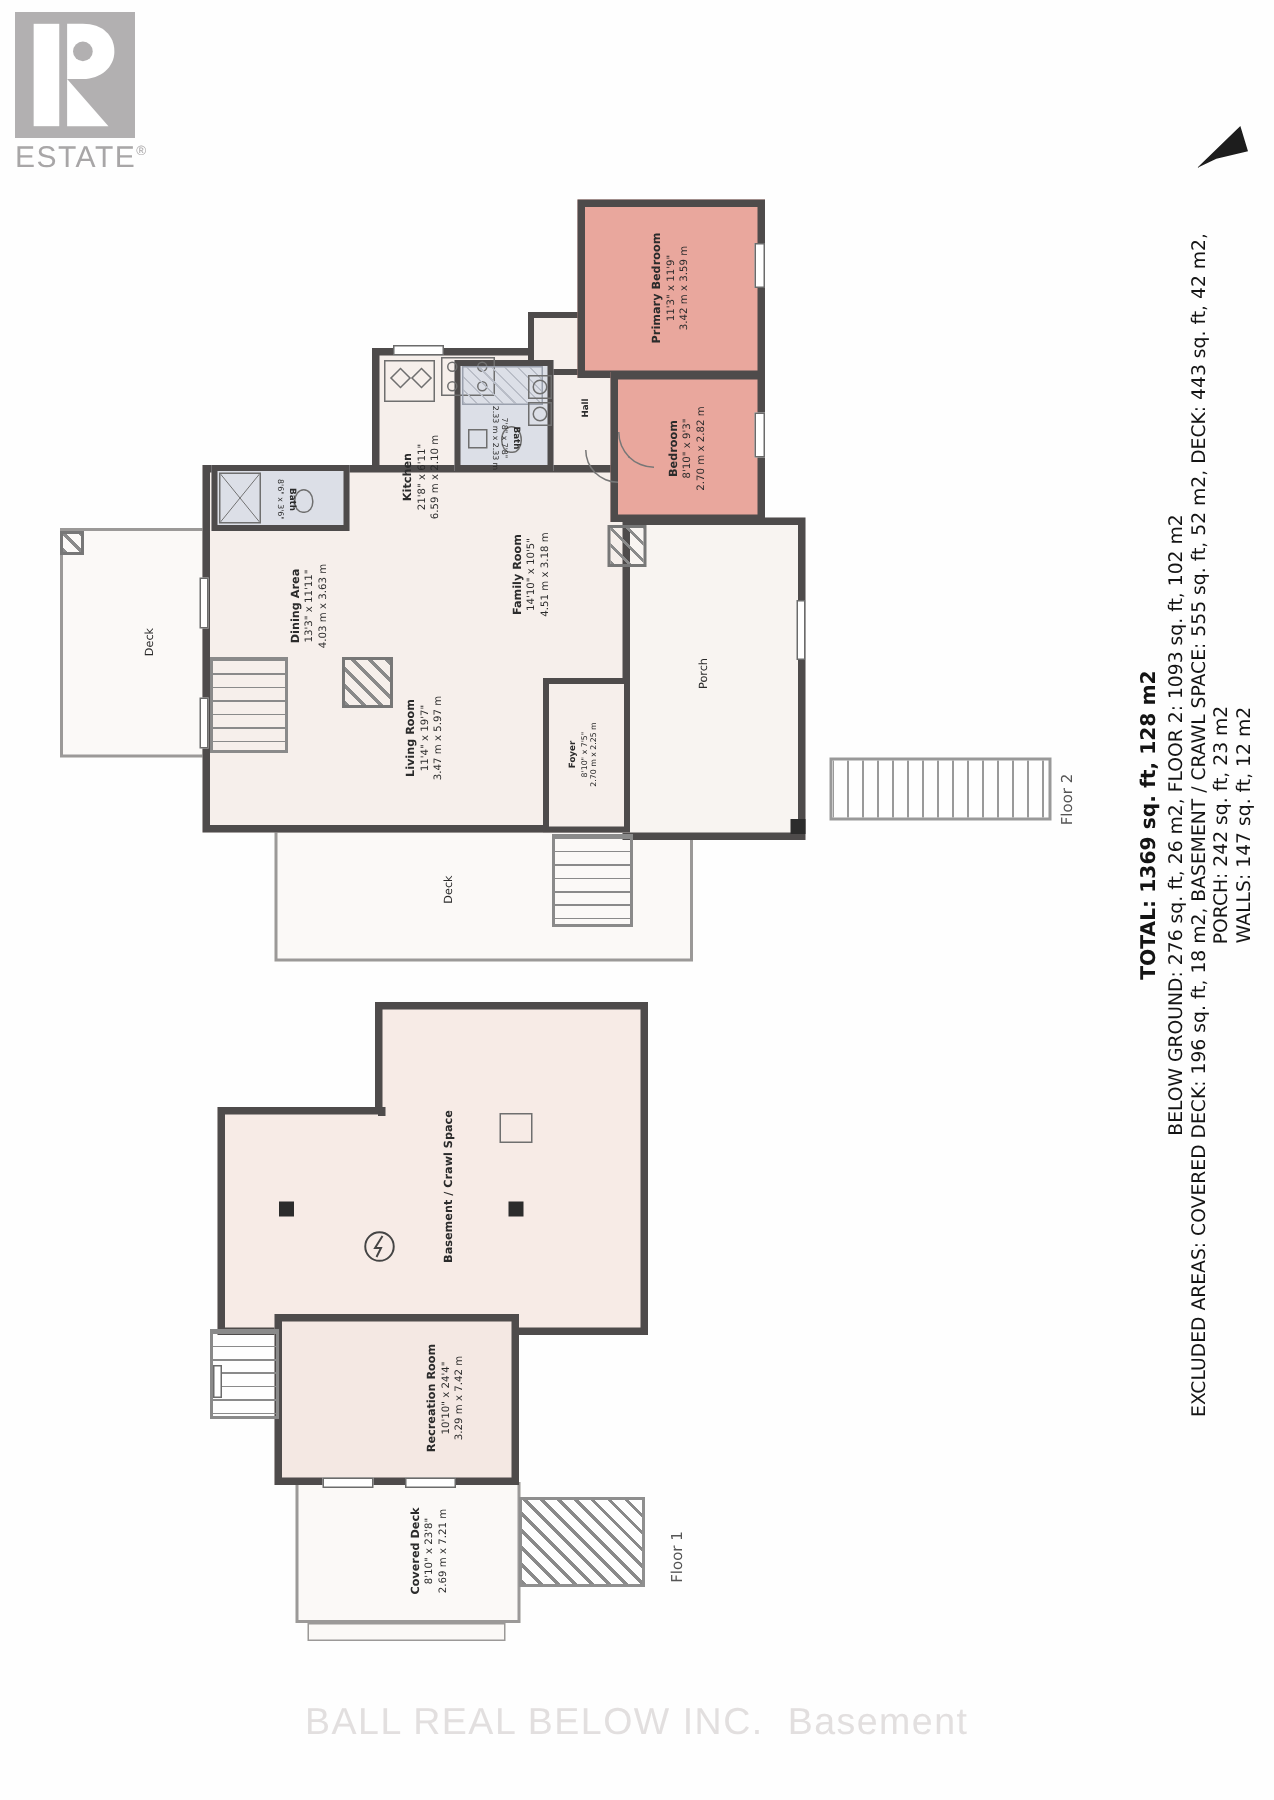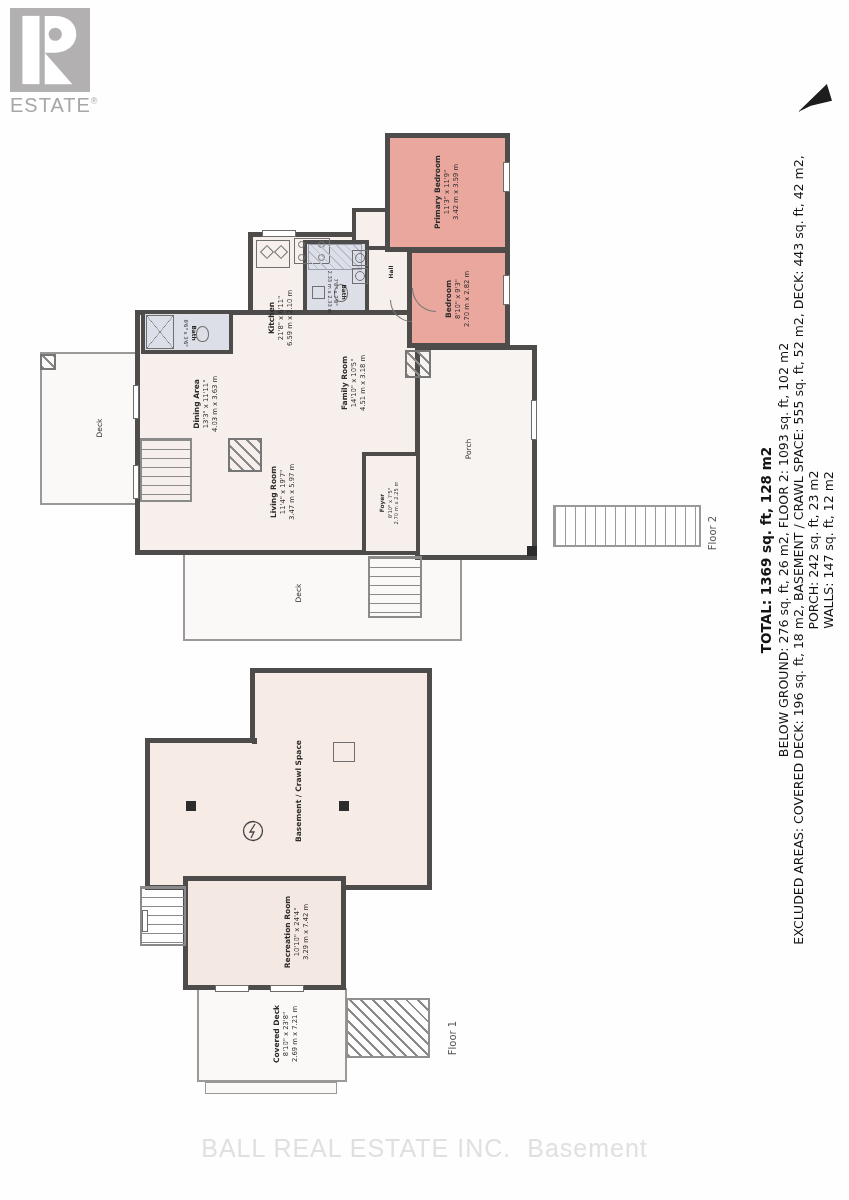--- a/index.html
+++ b/index.html
@@ -224,17 +224,17 @@
 
   <div id="summary">
     <div class="s1">TOTAL: 1369 sq. ft, 128 m2</div>
     <div class="s">BELOW GROUND: 276 sq. ft, 26 m2, FLOOR 2: 1093 sq. ft, 102 m2</div>
     <div class="s">EXCLUDED AREAS: COVERED DECK: 196 sq. ft, 18 m2, BASEMENT / CRAWL SPACE: 555 sq. ft, 52 m2, DECK: 443 sq. ft, 42 m2,</div>
     <div class="s">PORCH: 242 sq. ft, 23 m2</div>
     <div class="s">WALLS: 147 sq. ft, 12 m2</div>
   </div>
 
   <div id="watermark">
-    <span>BALL REAL ESTATE INC.</span>
+    <span>BALL REAL BELOW INC.</span>
     <span>Basement</span>
   </div>
 
 </div>
 
 </body></html>

